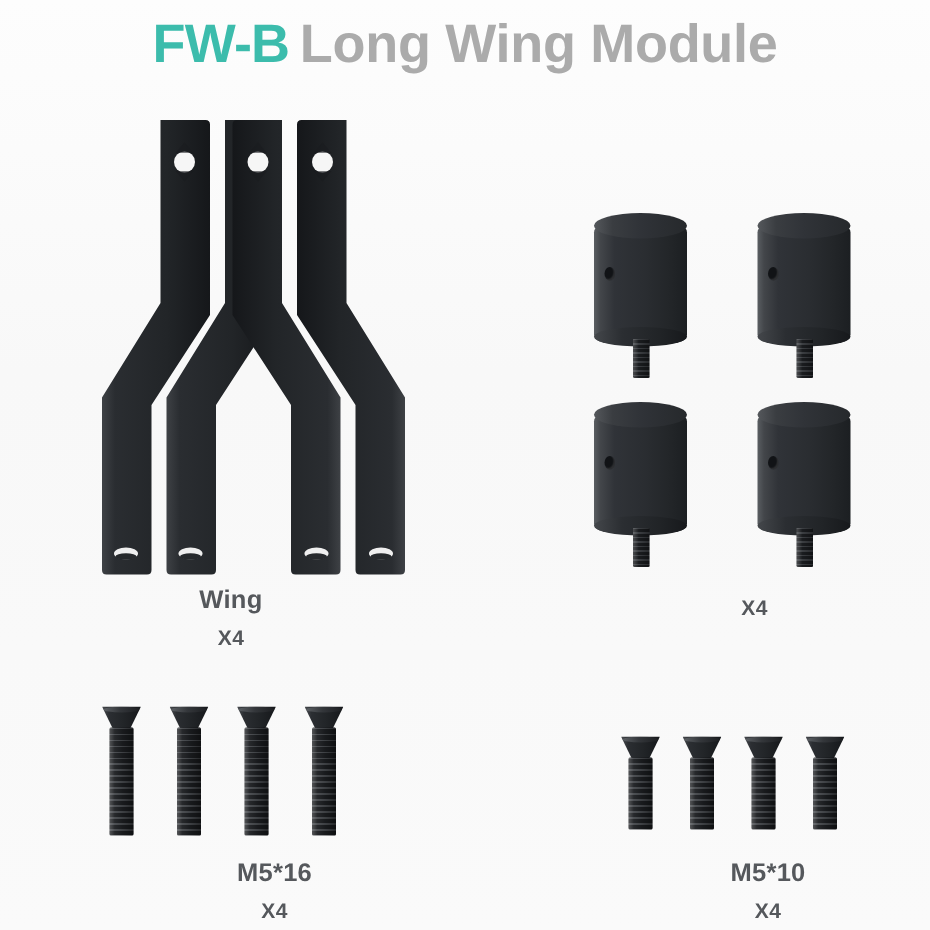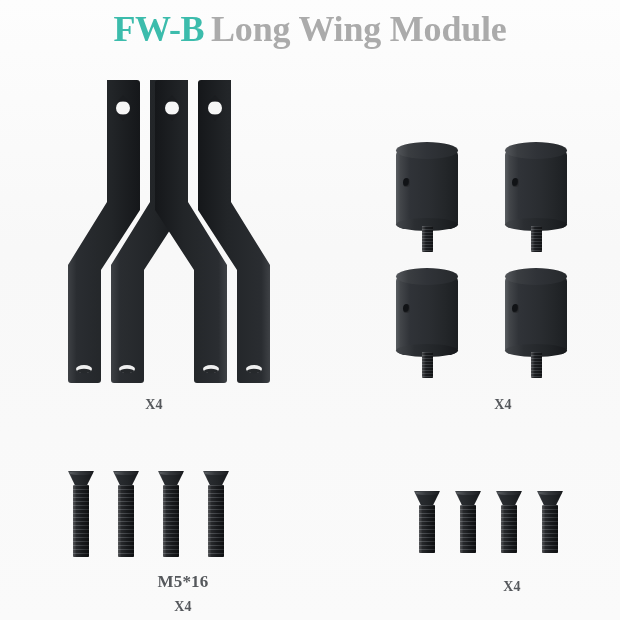--- a/index.html
+++ b/index.html
@@ -15,21 +15,20 @@
     overflow: hidden;
     position: relative;
   }
 
   #page {
     position: relative;
     width: 620px;
     height: 620px;
     background:
       linear-gradient(180deg, #fdfdfd 0%, #f8f8f8 40%, #fafafa 100%);
-    font-family: Liberation Serif, serif;
   }
 
   
   .title-bar {
     position: absolute;
     top: 8px;
     left: 0;
     width: 620px;
     text-align: center;
     white-space: nowrap;
@@ -275,20 +274,21 @@
                  Q 33,303 30,303 L 3,303 Q 0,303 0,300 L 0,185 L 39,122 Z" fill="url(#wgrad1)"></path>
         <circle cx="55" cy="28" r="7" fill="#f6f6f6"></circle>
         <path d="M 55,15 L 61,22 L 49,22 Z" fill="#1a1c1f" opacity="0.55"></path>
         <path d="M 55,41 L 61,34 L 49,34 Z" fill="#1a1c1f" opacity="0.55"></path>
         <ellipse cx="16" cy="289" rx="8" ry="4" fill="#efefef"></ellipse>
         <ellipse cx="16" cy="291" rx="7" ry="2.2" fill="#26292c"></ellipse>
       </svg>
     </div>
 
     <div class="part-label" style="left:104px; top:390px; width:100px;">
+      <span class="name">Wing</span>
       <span class="qty">X4</span>
     </div>
   </div>
 
   <div>
 
     <div class="rotater" style="left:396px; top:142px;">
       <div class="rot-body"></div>
       <div class="rot-top"></div>
       <div class="rot-bottom"></div>
@@ -363,17 +363,18 @@
     <div class="screw len10" style="left:496px; top:490px;">
       <div class="screw-head"></div>
       <div class="screw-shaft"></div>
     </div>
     <div class="screw len10" style="left:537px; top:490px;">
       <div class="screw-head"></div>
       <div class="screw-shaft"></div>
     </div>
 
     <div class="part-label" style="left:462px; top:572px; width:100px;">
+      <span class="name">M5*10</span>
       <span class="qty">X4</span>
     </div>
   </div>
 
 </div>
 
 </body></html>

